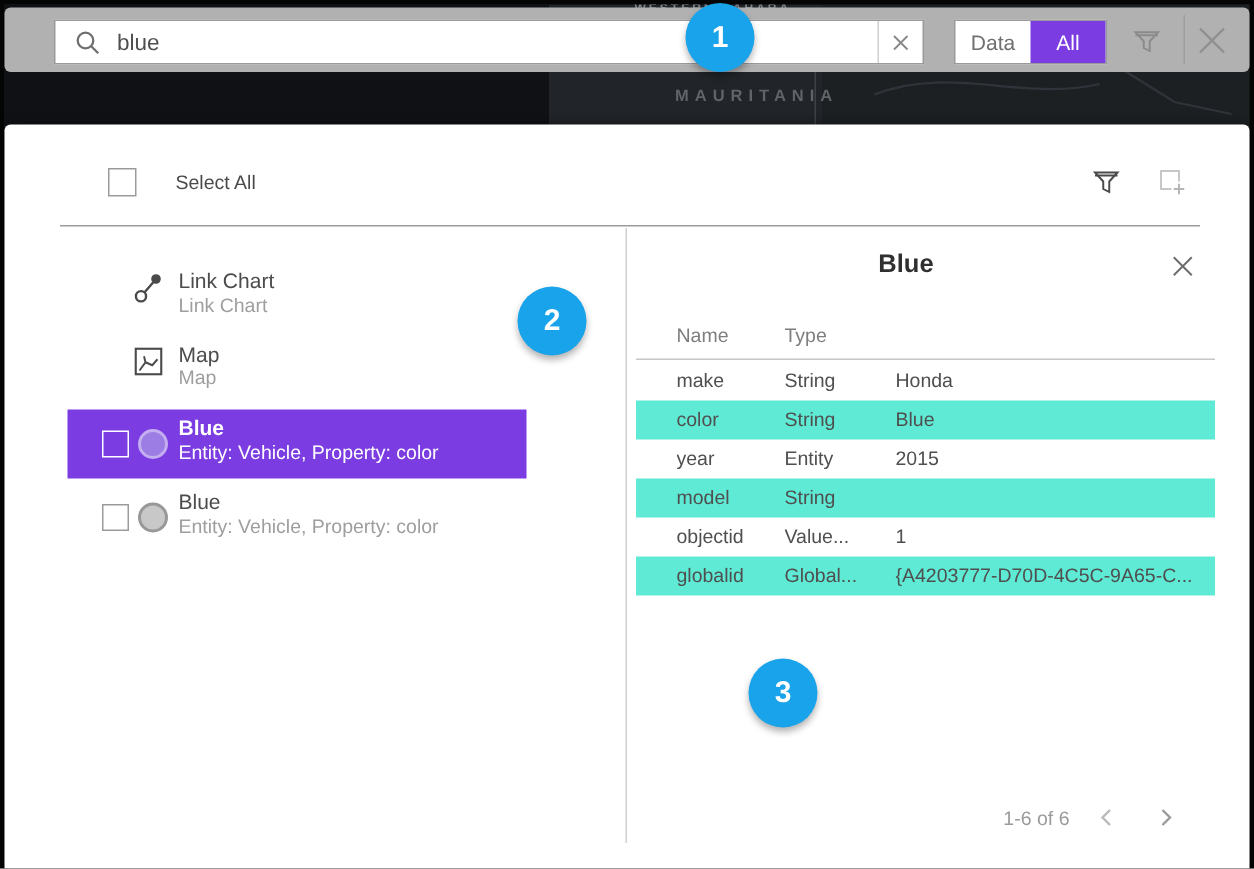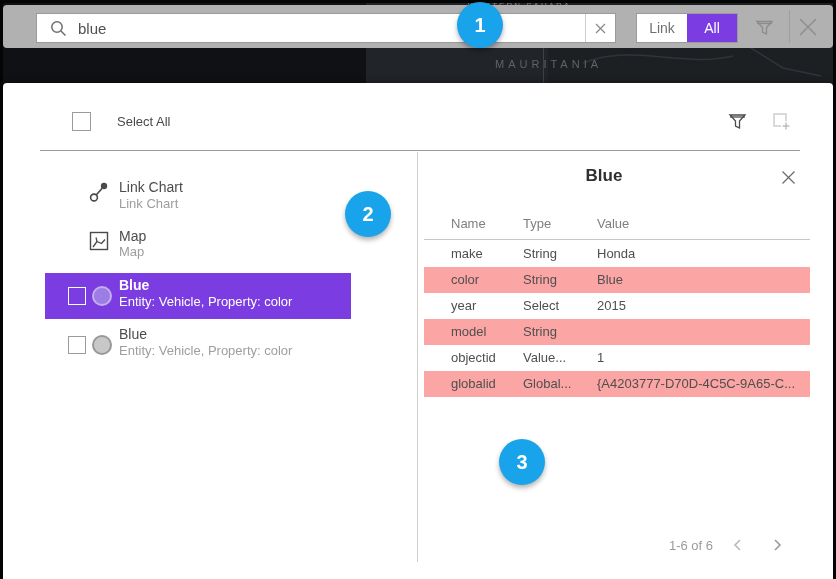--- a/index.html
+++ b/index.html
@@ -4,21 +4,21 @@
 <style>
   * { margin:0; padding:0; box-sizing:border-box; }
   body { background:#444; font-family:"Liberation Sans", sans-serif; }
   .screen { position:relative; width:836px; height:579px; background:#050505; overflow:hidden; }
 
   
   .map-bg { position:absolute; left:3px; top:3px; width:830px; height:573px; background:#212428; overflow:hidden; z-index:0; }
   .land-left { position:absolute; left:0; top:0; width:363px; height:573px; background:#0f1114; }
   .land-right { position:absolute; left:545px; top:0; width:285px; height:573px; background:#1d2023; }
   .map-line-v { position:absolute; left:540px; top:38px; width:1px; height:52px; background:#3d4247; }
-  .map-label { position:absolute; font-weight:normal; white-space:nowrap;margin-left:45px; }
+  .map-label { position:absolute; font-weight:bold; white-space:nowrap; }
   .map-label--top { left:420px; top:-2px; font-size:8px; letter-spacing:2px; color:#82878c; }
   .map-label--center { left:447px; top:55px; font-size:11px; letter-spacing:4px; color:#5f6468; }
   .map-label--bottom { left:50px; top:564px; font-size:11px; letter-spacing:1px; color:#585c60; }
   .map-borders-svg { position:absolute; left:560px; top:35px; }
 
   
   .topbar { position:absolute; left:3px; top:5px; width:830px; height:43px; background:#b1b1b1; border-radius:4px; z-index:2; }
   .searchbox { position:absolute; left:33px; top:8px; width:580px; height:30px; background:#fff; border:1px solid #9a9a9a; display:flex; align-items:center; }
   .search-icon-wrap { padding-left:13px; display:flex; align-items:center; }
   .search-input { flex:1; margin-left:11px; border:none; outline:none; background:transparent; font-family:inherit; font-size:15px; color:#4f4f4f; }
@@ -52,21 +52,21 @@
   .v-divider { position:absolute; left:414px; top:69px; width:1px; height:410px; background:#d0d0d0; }
 
   
   .detail-title { position:absolute; left:421px; top:83px; width:360px; text-align:center; font-size:17px; font-weight:600; color:#303030; }
   .detail-close { position:absolute; left:775px; top:84px; width:20px; height:20px; display:flex; align-items:center; justify-content:center; cursor:pointer; }
   .tbl-head, .tbl-row { display:grid; grid-template-columns:72px 74px 1fr; padding-left:27px; }
   .tbl-head { position:absolute; left:421px; top:133px; width:386px; font-size:13px; color:#7e7e7e; }
   .tbl-underline { position:absolute; left:421px; top:156px; width:386px; height:1px; background:#c6c6c6; }
   .tbl-rows { position:absolute; left:421px; top:158px; width:386px; }
   .tbl-row { height:26px; line-height:26px; font-size:13px; color:#4f4f4f; }
-  .tbl-row.alt { background:#fca5a5; }
+  .tbl-row.alt { background:#5eead4; }
   .tbl-row .cell { overflow:hidden; white-space:nowrap; text-overflow:clip; padding-right:4px; }
   .pager-label { position:absolute; left:630px; top:455px; width:80px; text-align:right; font-size:13px; color:#9b9b9b; }
   .pager-btn { position:absolute; top:453px; width:18px; height:18px; display:flex; align-items:center; justify-content:center; cursor:pointer; }
   .pager-btn--prev { left:725px; }
   .pager-btn--next { left:766px; }
 
   
   .callout { position:absolute; width:46px; height:46px; border-radius:50%; background:#18a3ea; color:#fff; font-size:20px; font-weight:bold; display:flex; align-items:center; justify-content:center; box-shadow:0 3px 5px rgba(0,0,0,.3); z-index:10; }
   .callout--1 { left:457px; top:2px; }
   .callout--2 { left:345px; top:191px; }
@@ -100,21 +100,21 @@
       </span>
       <input class="search-input" type="text" value="blue" style="">
       <span class="search-clear">
         <svg width="11" height="11" viewBox="0 0 11 11">
           <line x1="1" y1="1" x2="10" y2="10" stroke="#8a8a8a" stroke-width="1.3"></line>
           <line x1="10" y1="1" x2="1" y2="10" stroke="#8a8a8a" stroke-width="1.3"></line>
         </svg>
       </span>
     </div>
     <div class="scope-toggle">
-      <span class="scope-data">Link</span>
+      <span class="scope-data">Data</span>
       <span class="scope-all">All</span>
     </div>
     <span class="tb-filter">
       <svg width="19" height="19" viewBox="0 0 19 19">
         <path d="M2 3.5 H17 L11.5 9.5 V16 L7.5 14 V9.5 Z" fill="none" stroke="#8b8b8b" stroke-width="1.3"></path>
         <line x1="2" y1="5.5" x2="17" y2="5.5" stroke="#8b8b8b" stroke-width="1.3"></line>
       </svg>
     </span>
     <div class="tb-divider"></div>
     <span class="tb-close">
@@ -189,38 +189,37 @@
     <span class="detail-close">
       <svg width="15" height="15" viewBox="0 0 15 15">
         <line x1="1.5" y1="1.5" x2="13.5" y2="13.5" stroke="#6b6b6b" stroke-width="1.3"></line>
         <line x1="13.5" y1="1.5" x2="1.5" y2="13.5" stroke="#6b6b6b" stroke-width="1.3"></line>
       </svg>
     </span>
 
     <div class="tbl-head">
       <span class="cell">Name</span>
       <span class="cell">Type</span>
-      <span class="cell">Value</span>
     </div>
     <div class="tbl-underline"></div>
 
     <div class="tbl-rows">
       <div class="tbl-row">
         <span class="cell">make</span>
         <span class="cell">String</span>
         <span class="cell">Honda</span>
       </div>
       <div class="tbl-row alt">
         <span class="cell">color</span>
         <span class="cell">String</span>
         <span class="cell">Blue</span>
       </div>
       <div class="tbl-row">
         <span class="cell">year</span>
-        <span class="cell">Select</span>
+        <span class="cell">Entity</span>
         <span class="cell">2015</span>
       </div>
       <div class="tbl-row alt">
         <span class="cell">model</span>
         <span class="cell">String</span>
       </div>
       <div class="tbl-row">
         <span class="cell">objectid</span>
         <span class="cell">Value...</span>
         <span class="cell">1</span>

